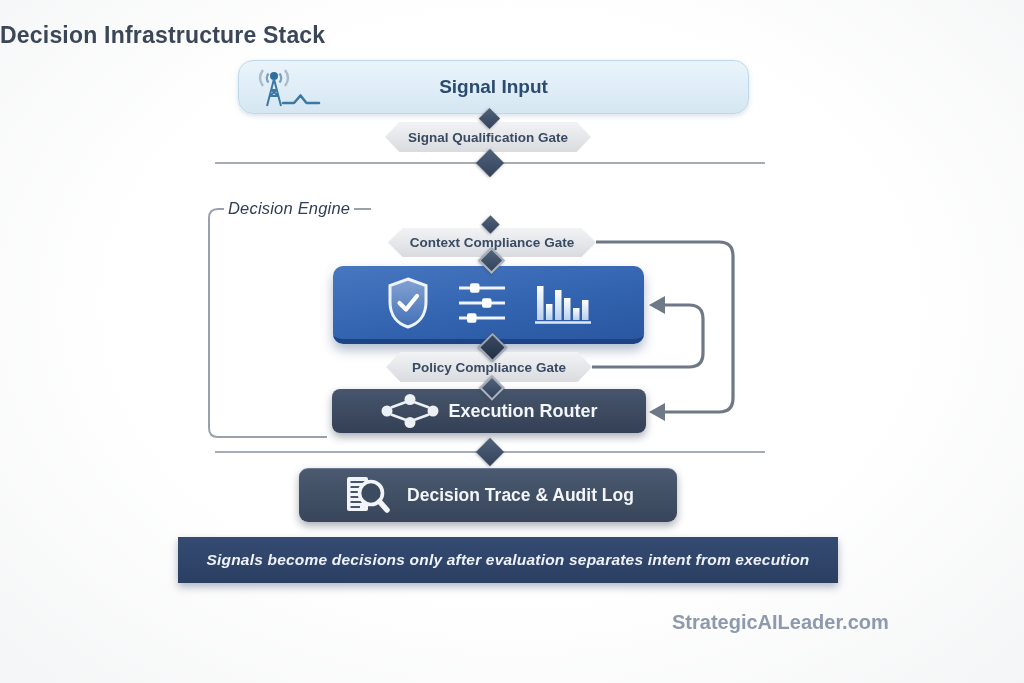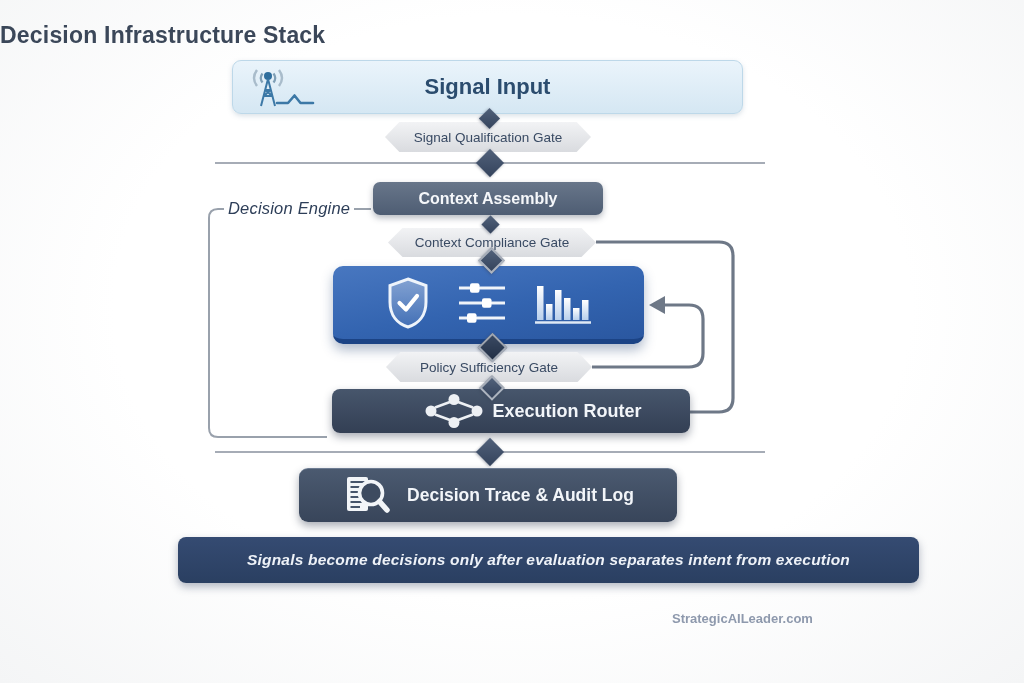--- a/index.html
+++ b/index.html
@@ -8,31 +8,31 @@
     font-family:"Liberation Sans",sans-serif;
     background:radial-gradient(ellipse at 50% 45%, #ffffff 55%, #f4f5f6 100%);
   }
   .title{
     position:absolute;top:22px;left:0;width:100%;text-align:left;
     font-size:23px;font-weight:bold;color:#3b4759;letter-spacing:.2px;
   }
   .wires{position:absolute;left:0;top:0;z-index:1;pointer-events:none;}
   .node{position:absolute;z-index:2;display:flex;align-items:center;justify-content:center;}
   .signal-box{
-    left:232px;top:60px;width:509px;height:52px;border-radius:9px;
+    left:238px;top:60px;width:509px;height:52px;border-radius:15px;
     background:linear-gradient(#eaf4fb,#d5e7f3);
     border:1px solid #bdd8e9;box-shadow:0 2px 5px rgba(110,140,165,.25);
-    color:#2b4c6e;font-size:22px;font-weight:bold;
+    color:#2b4c6e;font-size:19px;font-weight:bold;
   }
   .signal-box .icon{position:absolute;left:16px;top:4px;}
   .gate{
     height:30px;z-index:2;position:absolute;display:flex;align-items:center;justify-content:center;
     background:linear-gradient(#f2f3f5,#d9dbdf);
     clip-path:polygon(0 50%,7% 0,93% 0,100% 50%,93% 100%,7% 100%);
-    color:#394a63;font-size:13.5px;font-weight:normal;
+    color:#394a63;font-size:13.5px;font-weight:bold;
     filter:drop-shadow(0 2px 2px rgba(60,70,90,.18));
   }
   .gate1{left:385px;top:122px;width:206px;}
   .gate2{left:388px;top:228px;width:208px;height:29px;}
   .gate3{left:386px;top:352px;width:206px;}
   .assembly-box{
     left:373px;top:182px;width:230px;height:33px;border-radius:7px;
     background:linear-gradient(#68768a,#4e5d73);
     box-shadow:0 3px 6px rgba(50,60,80,.35);
     color:#f5f7fa;font-size:16px;font-weight:bold;
@@ -45,38 +45,38 @@
     left:333px;top:266px;width:311px;height:73px;border-radius:10px;
     background:linear-gradient(170deg,#4877c0 0%,#3364b0 55%,#2a57a0 100%);
     border-bottom:5px solid #1b4385;
     box-shadow:0 6px 12px rgba(30,60,110,.35);
     gap:26px;
   }
   .router-box{
     left:332px;top:389px;width:314px;height:44px;border-radius:8px;
     background:linear-gradient(#47566c,#333f54);
     box-shadow:0 4px 8px rgba(40,50,70,.4);
-    color:#f2f5f9;font-size:18px;font-weight:bold;gap:2px;padding-left:44px;
+    color:#f2f5f9;font-size:18px;font-weight:bold;gap:2px;
   }
   .trace-box{
     left:299px;top:468px;width:378px;height:53px;border-radius:9px;
     background:linear-gradient(#4b5a70,#38455a);
     border-top:1px solid #6d7c92;
     box-shadow:0 4px 9px rgba(40,50,70,.4);
     color:#f2f5f9;font-size:17.5px;font-weight:bold;gap:15px;
   }
   .banner{
-    left:178px;top:537px;width:741px;height:46px;border-radius:8px;
+    left:178px;top:537px;width:660px;height:46px;border-radius:0;
     background:linear-gradient(#354b72,#2a3f61);
     box-shadow:0 4px 8px rgba(40,55,85,.35);
     color:#eef2f8;font-size:15.5px;font-weight:bold;font-style:italic;letter-spacing:.2px;
   }
   .watermark{
     position:absolute;top:611px;left:672px;z-index:2;
-    font-size:13px;font-weight:bold;color:#8e99ad;
+    font-size:20px;font-weight:bold;color:#8e99ad;
   }
   .diamond{
     position:absolute;z-index:3;transform:rotate(45deg);
     background:linear-gradient(135deg,#51617a,#34435c);
     box-shadow:0 1px 3px rgba(50,60,80,.4);
   }
   .diamond.lite{border:2px solid rgba(255,255,255,.55);}
 </style>
 </head>
 <body>
@@ -116,23 +116,20 @@
   <div class="diamond lite" style="left:482px;top:337px;width:17px;height:17px;background:linear-gradient(135deg,#3a4a63,#222f45);"></div>
   <div class="diamond lite" style="left:483px;top:379px;width:14px;height:14px;"></div>
   <div class="diamond" style="left:480px;top:442px;width:20px;height:20px;"></div>
 
   <div class="gate gate1">
     <span>Signal Qualification Gate</span>
   </div>
 
   <div class="engine-label">Decision Engine</div>
 
-  <div class="node assembly-box">
-    <span>Context Assembly</span>
-  </div>
 
   <div class="gate gate2">
     <span>Context Compliance Gate</span>
   </div>
 
   <div class="node blue-box">
     <svg width="46" height="52" viewBox="0 0 46 52">
       <defs>
         <linearGradient id="shg" x1="0" y1="0" x2="0" y2="1">
           <stop offset="0" stop-color="#ffffff" stop-opacity=".35"></stop>
@@ -161,21 +158,21 @@
       <rect x="13" y="26" width="6.5" height="16" fill="url(#barg)"></rect>
       <rect x="22" y="12" width="6.5" height="30" fill="url(#barg)"></rect>
       <rect x="31" y="20" width="6.5" height="22" fill="url(#barg)"></rect>
       <rect x="40" y="30" width="6.5" height="12" fill="url(#barg)"></rect>
       <rect x="49" y="22" width="6.5" height="20" fill="url(#barg)"></rect>
       <line x1="2" y1="44.5" x2="58" y2="44.5" stroke="#dfe9f5" stroke-width="2.5"></line>
     </svg>
   </div>
 
   <div class="gate gate3">
-    <span>Policy Sufficiency Gate</span>
+    <span>Policy Compliance Gate</span>
   </div>
 
   <div class="node router-box">
     <svg width="66" height="40" viewBox="0 0 66 40">
       <line x1="11" y1="16.5" x2="26" y2="11" stroke="#edf0f4" stroke-width="2.6"></line>
       <line x1="11" y1="23.5" x2="26" y2="29" stroke="#edf0f4" stroke-width="2.6"></line>
       <line x1="34" y1="11" x2="49" y2="16.5" stroke="#edf0f4" stroke-width="2.6"></line>
       <line x1="34" y1="29" x2="49" y2="23.5" stroke="#edf0f4" stroke-width="2.6"></line>
       <circle cx="7" cy="20" r="5.5" fill="#edf0f4"></circle>
       <circle cx="30" cy="8.5" r="5.5" fill="#edf0f4"></circle>

